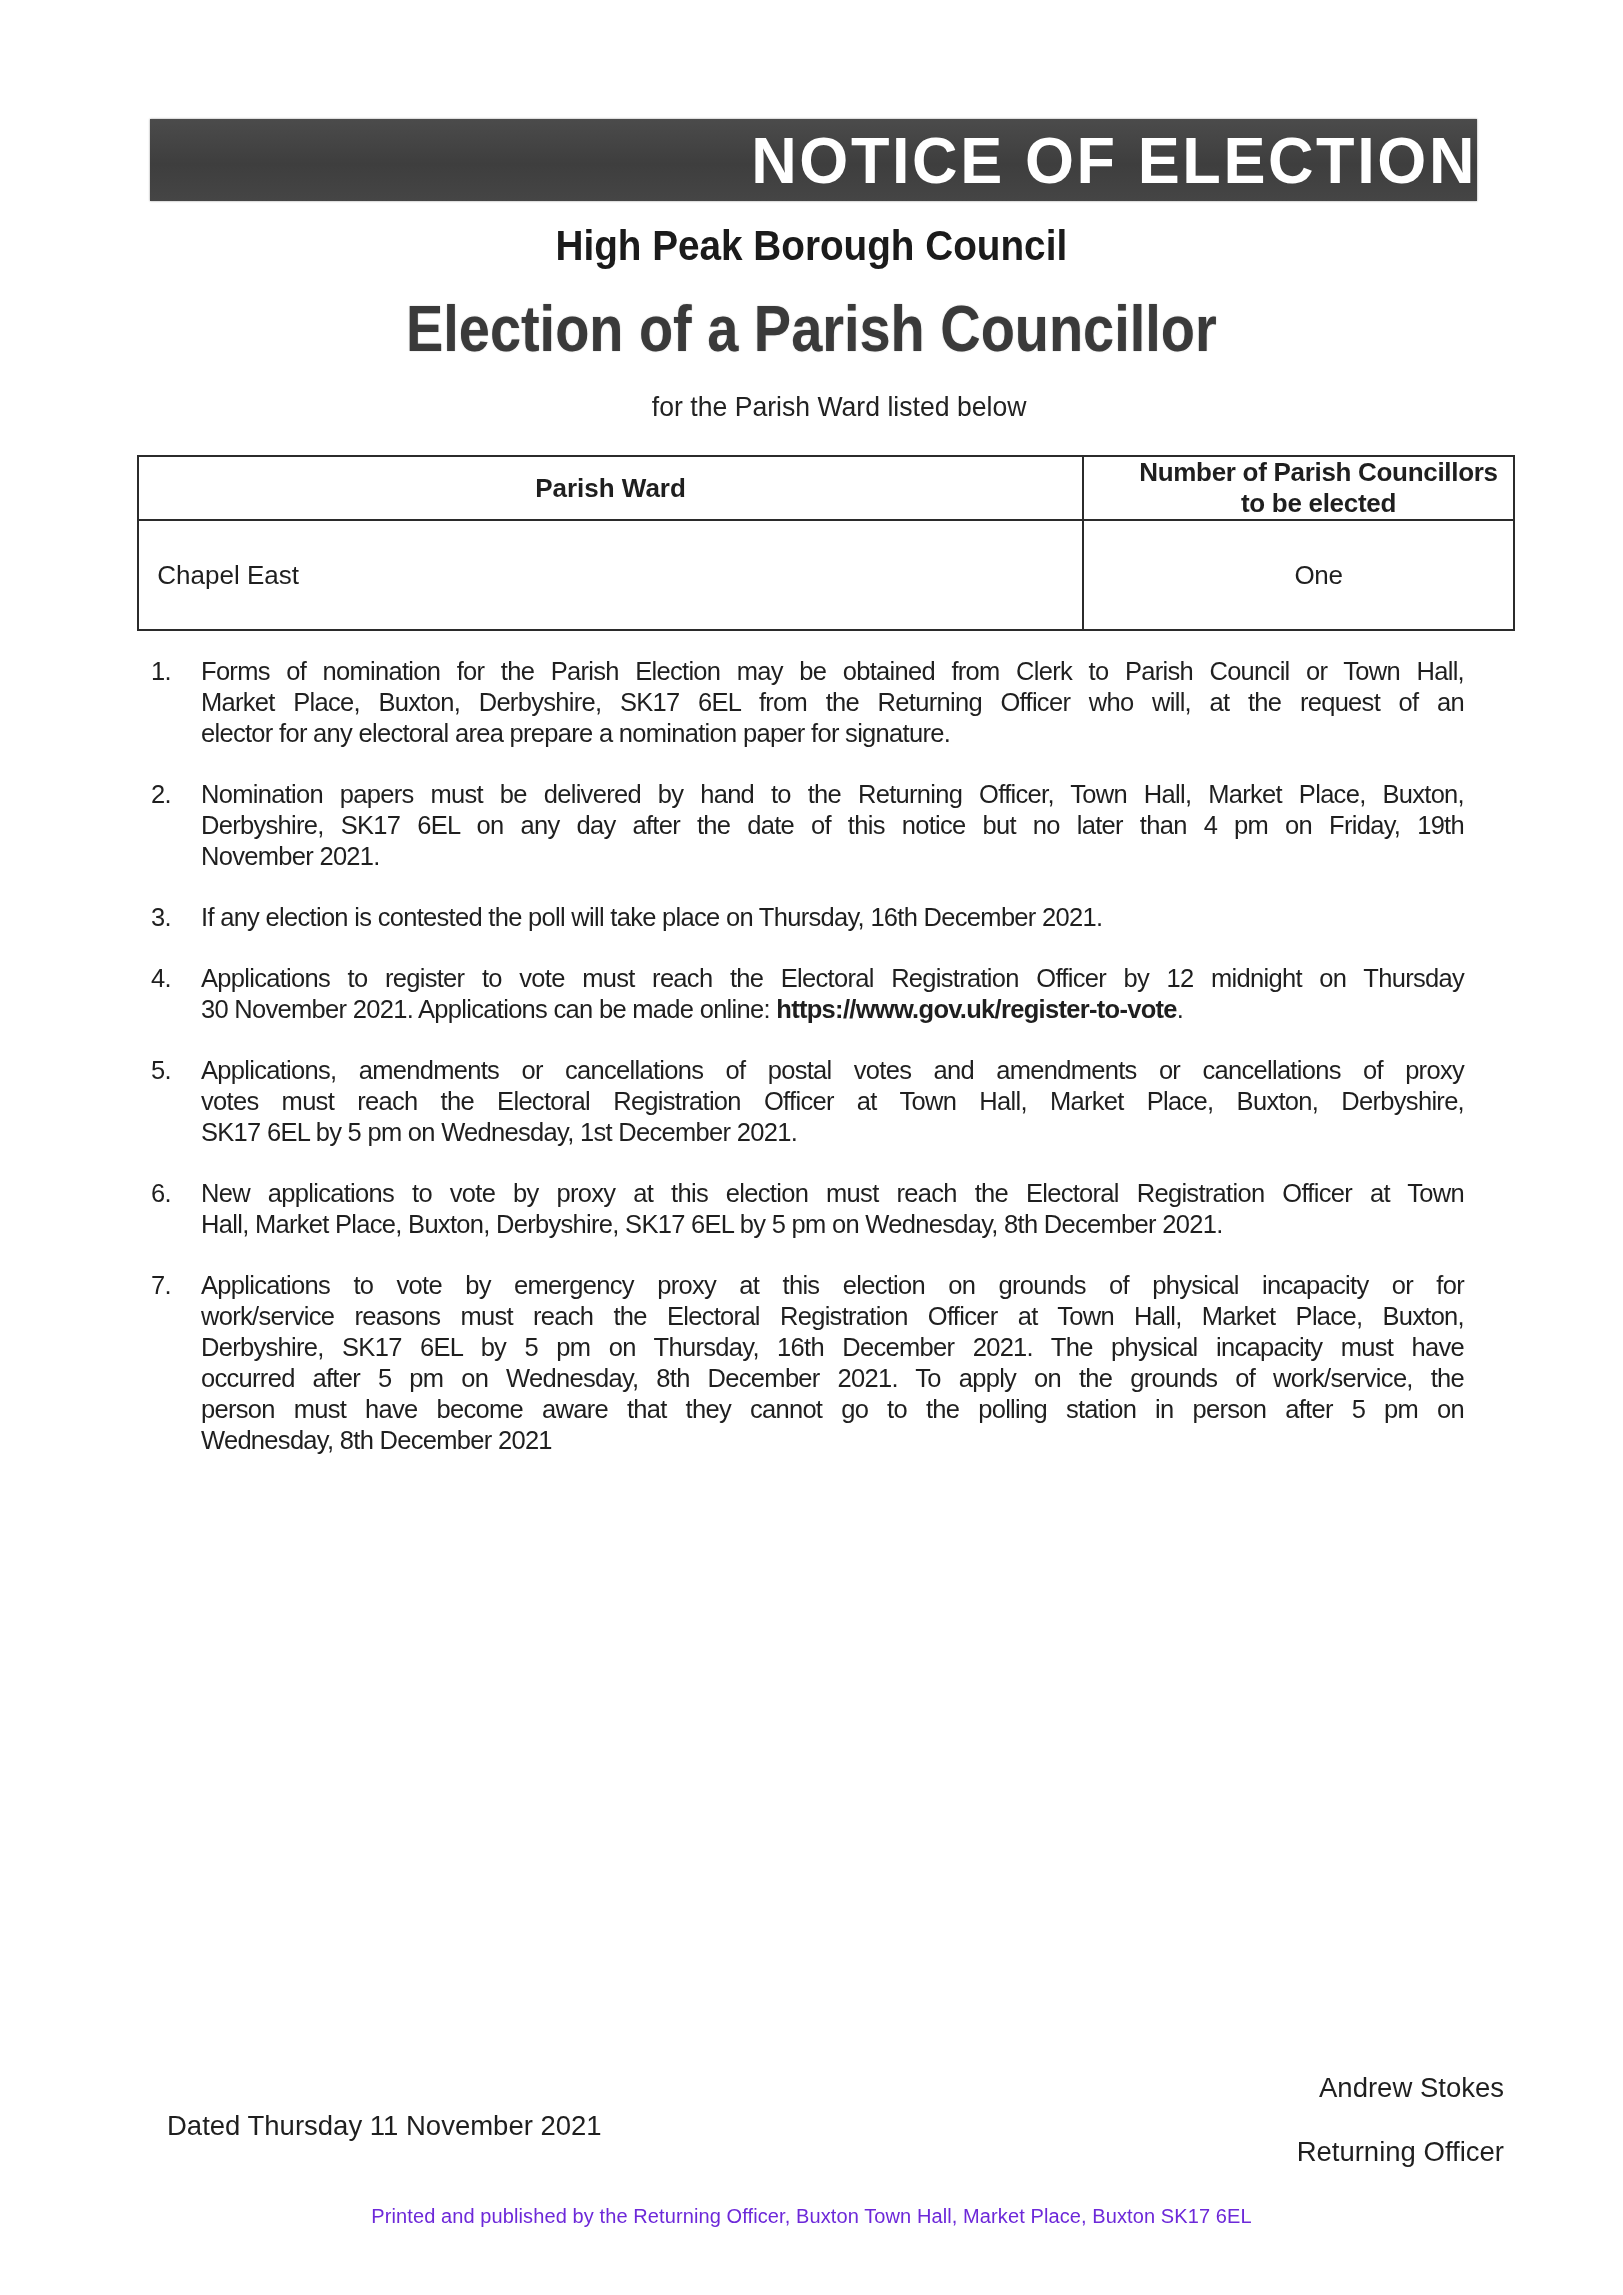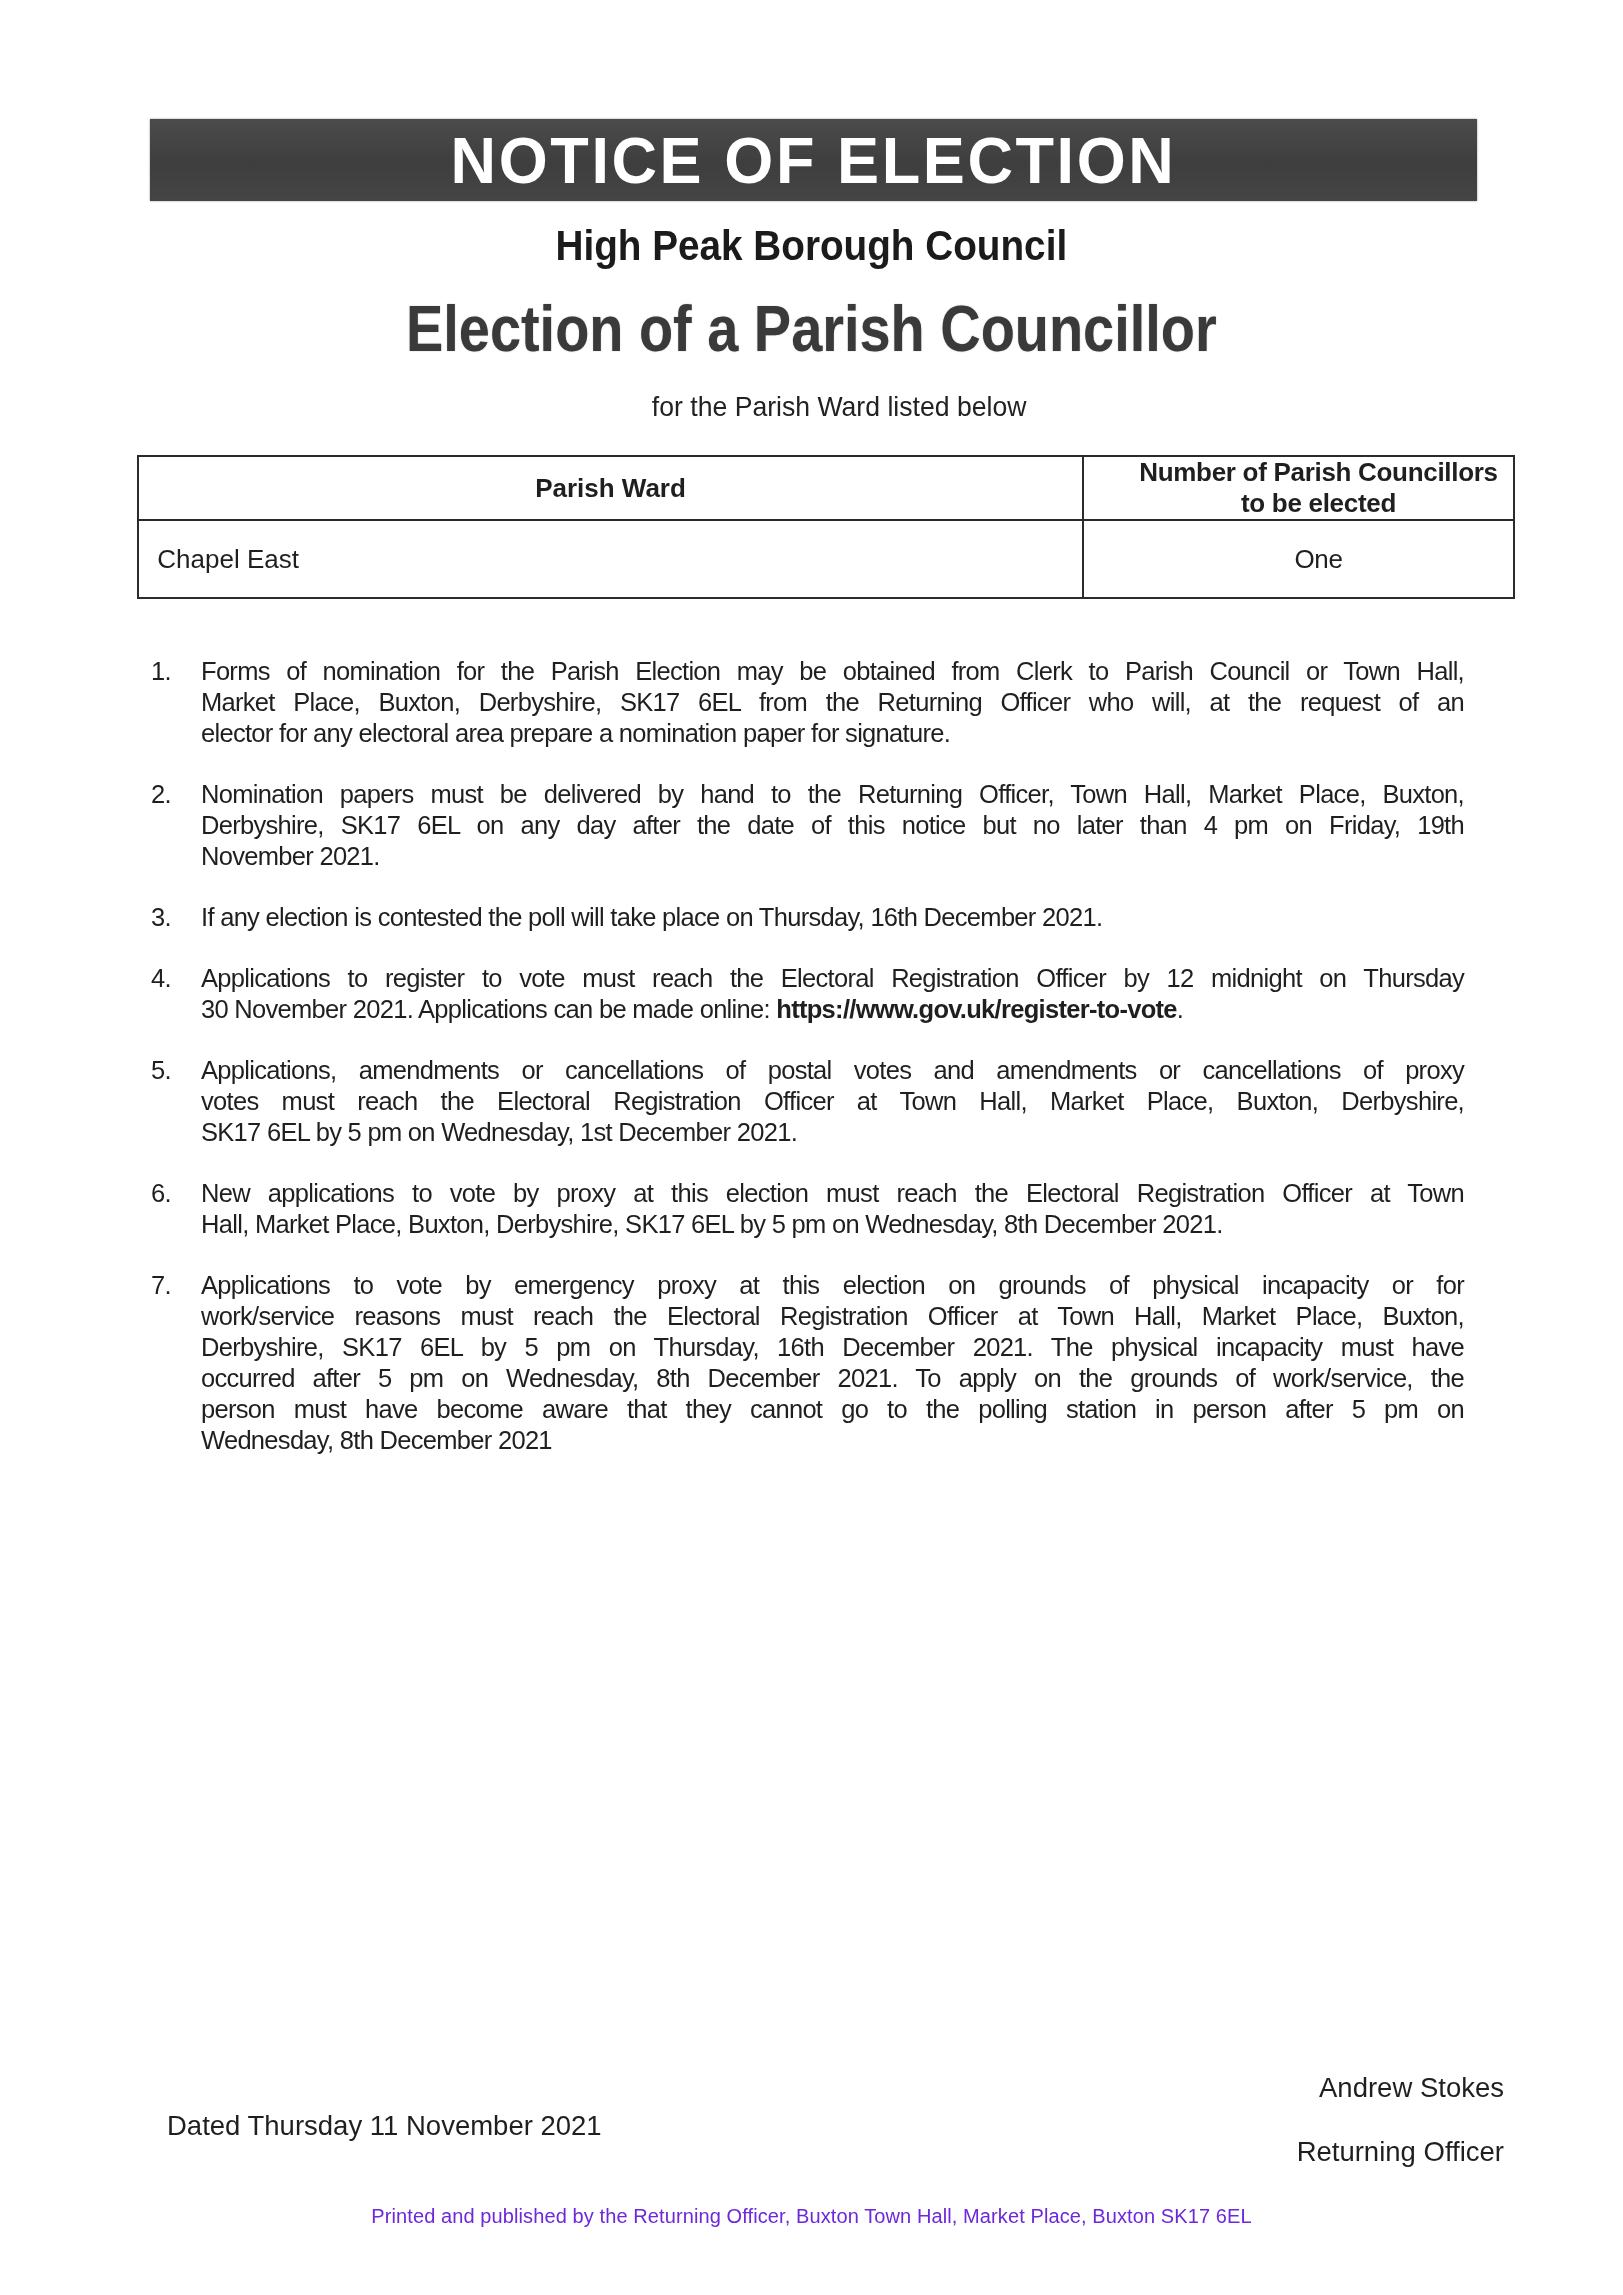--- a/index.html
+++ b/index.html
@@ -10,21 +10,21 @@
     color:var(--body-text,#1f1f1f);
     position:relative;
     overflow:hidden;
   }
   .page{position:absolute;inset:0;}
 
   
   .banner{
     position:absolute;left:150px;top:119px;width:1327px;height:82px;
     background:linear-gradient(180deg,#4b4b4b 0%,var(--banner-bg,#3e3e3e) 55%,#454545 100%);
-    display:flex;align-items:center;justify-content:center;
+    display:flex;align-items:center;justify-content:flex-end;
     box-shadow:0 0 2px rgba(0,0,0,.4);
   }
   .banner-title{
     color:var(--banner-text,#ffffff);
     font-weight:bold;font-size:63px;letter-spacing:2.6px;white-space:nowrap;
     transform:scaleY(1.03);
   }
 
   
   .council{position:absolute;left:0;top:224px;width:100%;text-align:center;
@@ -41,21 +41,21 @@
   .subtitle span{display:inline-block;transform:scaleX(.95);white-space:nowrap;}
 
   
   .ptable{
     position:absolute;left:137px;top:455px;width:1378px;
     border:2.6px solid var(--table-border,#2b2b2b);
     background:#fff;box-sizing:border-box;
   }
   .trow{display:flex;gap:40px;}
   .trow.head{height:62px;border-bottom:2px solid var(--table-border,#2b2b2b);font-weight:bold;}
-  .trow.data{height:76px;}
+  .trow.data{height:108px;}
   .tc{display:flex;align-items:center;justify-content:center;font-size:26px;box-sizing:border-box;}
   .tc.c1{width:945px;border-right:2px solid var(--table-border,#2b2b2b);}
   .trow.data .tc.c1{justify-content:flex-start;padding-left:18.3px;}
   .tc.c2{flex:1;text-align:center;line-height:31px;letter-spacing:-0.3px;}
   .tc.c2 .wrapbox{max-width:419px;}
 
   
   .notices{
     position:absolute;left:151px;top:656px;width:1313px;
     margin:0;padding:0;list-style:none;

